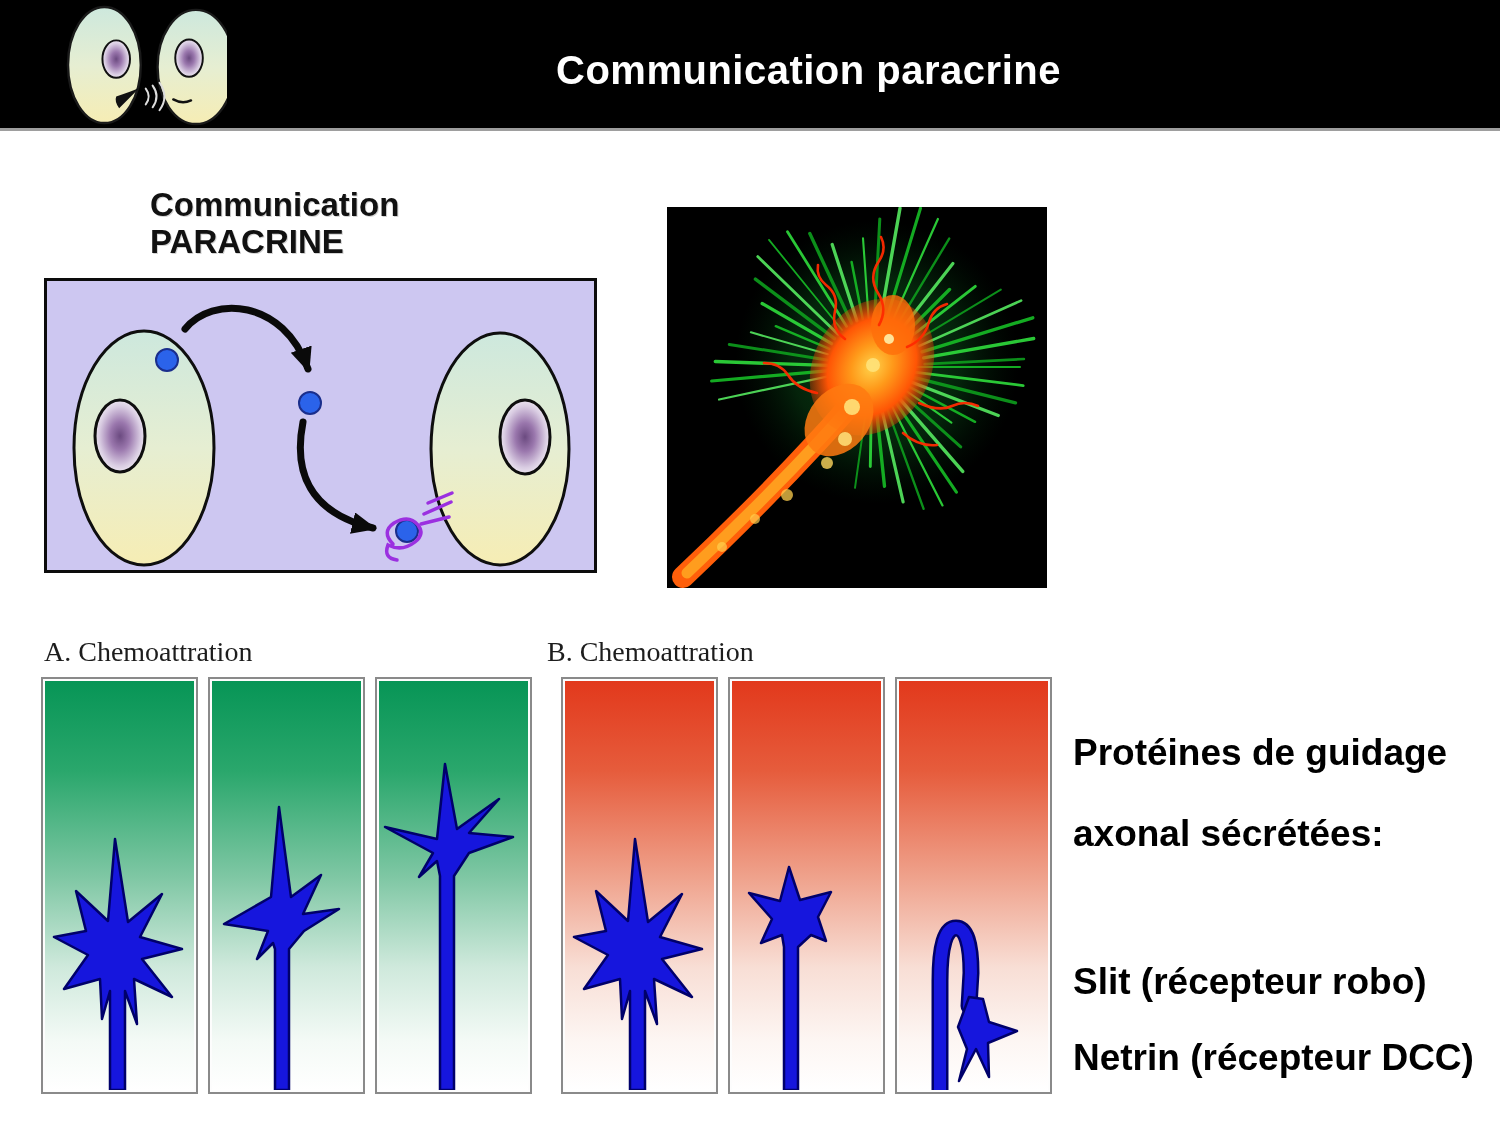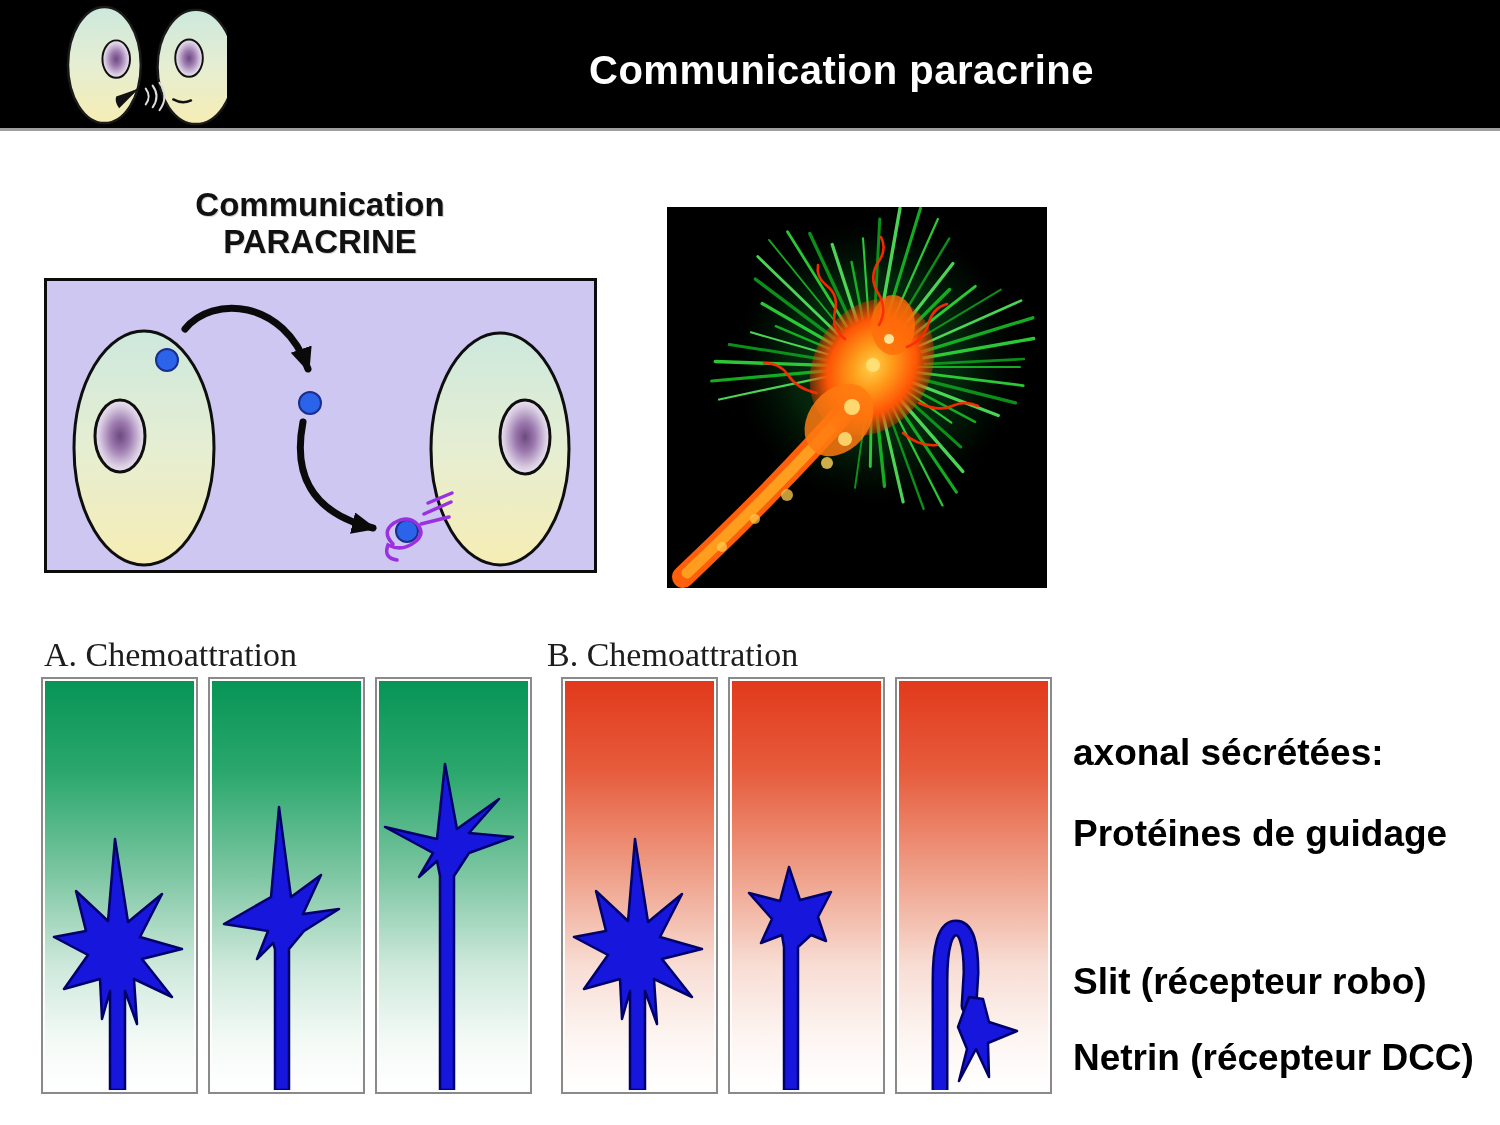--- a/index.html
+++ b/index.html
@@ -5,43 +5,43 @@
   html,body { margin:0; padding:0; background:#ffffff; }
   .slide {
     position:relative; width:1500px; height:1125px; background:#ffffff;
     font-family:"Liberation Sans", sans-serif; overflow:hidden;
   }
   
   .header-bar { position:absolute; left:0; top:0; width:1500px; height:128px; background:#000000; }
   .header-divider { position:absolute; left:0; top:128px; width:1500px; height:3px; background:#9e9e9e; }
   .slide-title {
     position:absolute; left:556px; top:48px; color:#ffffff;
-    font-size:40px; font-weight:bold; white-space:nowrap; letter-spacing:0.5px;margin-left:33px;
+    font-size:40px; font-weight:bold; white-space:nowrap; letter-spacing:0.5px;
   }
   .logo { position:absolute; left:32px; top:2px; }
   
   .diagram-label {
-    position:absolute; left:150px; top:186px; width:340px; text-align:center;
+    position:absolute; left:150px; top:186px; width:340px; 
     font-size:33px; font-weight:bold; color:#111; line-height:37px;
     text-shadow:1px 1px 0 rgba(130,130,130,0.35);
   }
   .paracrine-box {
     position:absolute; left:44px; top:278px; width:547px; height:289px;
     background:#cdc7f1; border:3px solid #0c0c0c;
   }
   .paracrine-box svg { display:block; width:547px; height:289px; }
   
   .micrograph {
     position:absolute; left:667px; top:207px; width:380px; height:381px; background:#000;
   }
   .micrograph svg { display:block; width:380px; height:381px; }
   
   .fig-label {
     position:absolute; top:636px; font-family:"Liberation Serif", serif;
-    font-size:34px; color:#1d1d1d; white-space:nowrap;
+    font-size:28px; color:#1d1d1d; white-space:nowrap;
   }
   .panel {
     position:absolute; top:677px; width:149px; height:409px;
     border:2px solid #8a8a8a; padding:2px; background:#fdfdfd; box-sizing:content-box;
   }
   .grad { width:149px; height:409px; }
   .grad-green { background:linear-gradient(180deg,#079556 0%,#2aa76c 22%,#7fc7a4 48%,#cfe9dc 70%,#f4faf6 88%,#ffffff 100%); }
   .grad-red   { background:linear-gradient(180deg,#e2391c 0%,#e65c3c 22%,#efa28c 48%,#f8ded5 70%,#fdf6f3 88%,#ffffff 100%); }
   svg.axon { display:block; width:149px; height:409px; }
   .ax { fill:#1616dd; stroke:#00006a; stroke-width:2.5; stroke-linejoin:round; }
@@ -264,21 +264,21 @@
     <div class="grad grad-red">
       <svg class="axon" viewBox="0 0 149 409">
         <path d="M 41,409 L 41,300 Q 41,247 57,247 Q 72,247 72,292 L 70,325" stroke="#00006a" stroke-width="17" fill="none" stroke-linecap="round"></path>
         <path d="M 41,409 L 41,300 Q 41,247 57,247 Q 72,247 72,292 L 70,325" stroke="#1616dd" stroke-width="12" fill="none" stroke-linecap="round"></path>
         <path class="ax" d="M 70,316 L 59,346 L 68,368 L 60,400 L 77,368 L 90,396 L 89,362 L 118,350 L 90,341 L 84,318 Z"></path>
       </svg>
     </div>
   </div>
 
   <div class="guidance-heading">
+    <div>Protéines de guidage</div>
     <div>axonal sécrétées:</div>
-    <div>Protéines de guidage</div>
   </div>
   <div class="guidance-proteins">
     <div>Slit (récepteur robo)</div>
     <div>Netrin (récepteur DCC)</div>
   </div>
 
 </div>
 
 </body></html>

